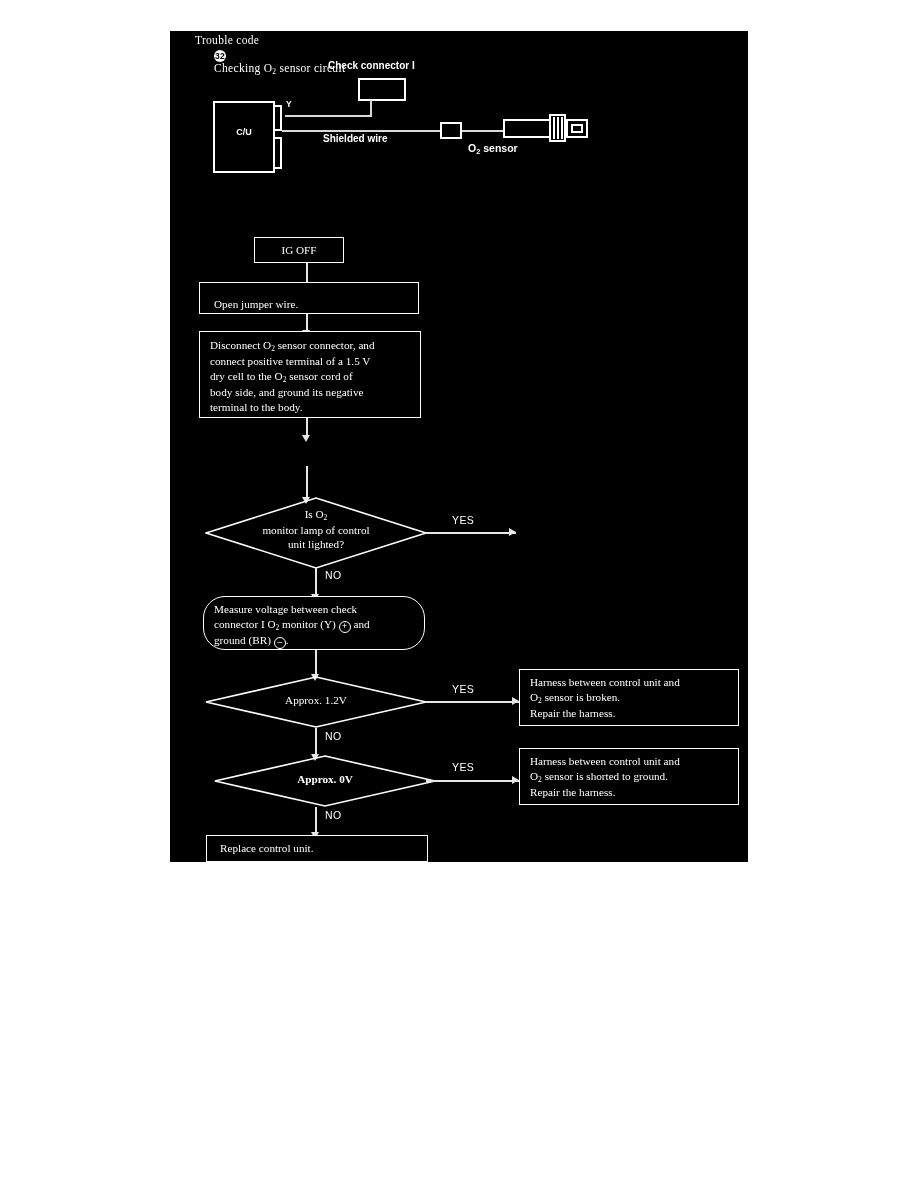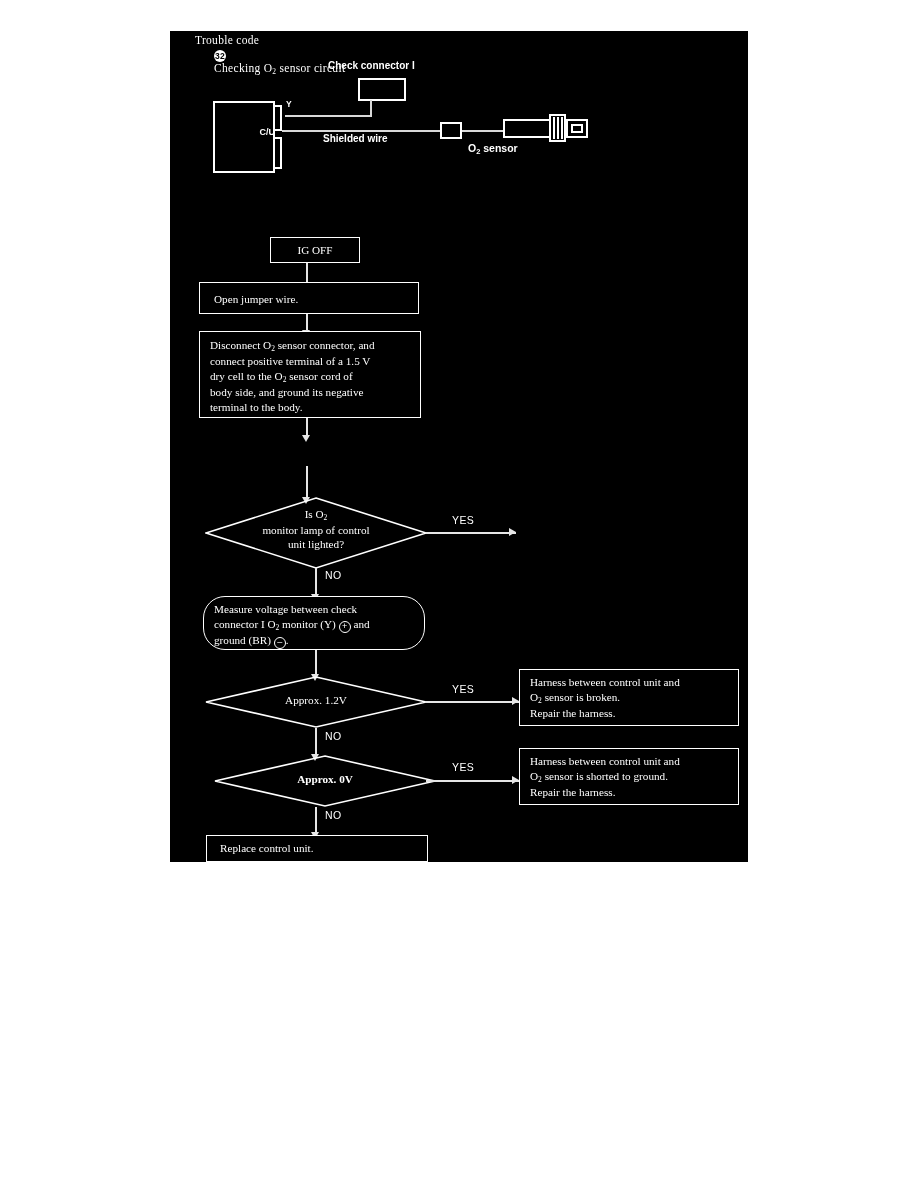--- a/index.html
+++ b/index.html
@@ -17,21 +17,21 @@
   #code-badge{display:inline-block;width:12px;height:12px;border-radius:50%;
       background:#ffffff;color:#000000;font-size:8.5px;font-weight:bold;
       text-align:center;line-height:12px;vertical-align:-1px;
       font-family:"Liberation Sans",sans-serif;}
 
   
   .wire{position:absolute;background:#d9d9d9;}
   .box-o{position:absolute;border:2px solid #ffffff;background:#000;box-sizing:border-box;}
 
   #cu-box{left:43px;top:70px;width:62px;height:72px;}
-  #cu-label{left:43px;top:96px;width:62px;text-align:right;font-size:9px;
+  #cu-label{left:43px;top:96px;width:62px;text-align:center;font-size:9px;
       font-family:"Liberation Sans",sans-serif;font-weight:bold;}
   .cu-tab{position:absolute;border:2px solid #ffffff;background:#000;box-sizing:border-box;
       left:103px;width:9px;}
   #cu-tab1{top:74px;height:26px;}
   #cu-tab2{top:106px;height:32px;}
 
   #chk-box{left:188px;top:47px;width:48px;height:23px;}
   #chk-label{left:158px;top:29px;font-size:10px;font-weight:bold;
       font-family:"Liberation Sans",sans-serif;}
 
@@ -117,25 +117,25 @@
 
     <div class="box-o" id="sens-body"></div>
     <div class="box-o" id="sens-nut"></div>
     <div class="nut-line" style="left:383px;"></div>
     <div class="nut-line" style="left:387px;"></div>
     <div class="nut-line" style="left:391px;"></div>
     <div class="box-o" id="sens-tip"></div>
     <div class="box-o" id="sens-tip-in"></div>
     <div class="txt" id="sens-label"><span>O</span><span class="sub">2</span><span> sensor</span></div>
 
-    <div class="fbox center" id="b-start" style="left:100px;top:206px;width:90px;height:26px;">IG OFF</div>
+    <div class="fbox center" id="b-start" style="left:84px;top:206px;width:90px;height:26px;">IG OFF</div>
     <div class="vline" style="left:136px;top:232px;height:22px;"></div>
     <div class="arrow-d" style="left:132px;top:252px;"></div>
 
-    <div class="fbox" id="b-jumper" style="left:29px;top:251px;width:220px;height:32px;padding-top:9px;padding-left:14px;">Open jumper wire.</div>
+    <div class="fbox" id="b-jumper" style="left:29px;top:251px;width:220px;height:32px;padding-top:14px;padding-left:14px;">Open jumper wire.</div>
     <div class="vline" style="left:136px;top:283px;height:19px;"></div>
     <div class="arrow-d" style="left:132px;top:299px;"></div>
 
     <div class="fbox" id="b-disc" style="left:29px;top:300px;width:222px;height:87px;padding:6px 10px;">
       <div><span>Disconnect O</span><span class="sub">2</span><span> sensor connector, and</span></div>
       <div>connect positive terminal of a 1.5 V</div>
       <div><span>dry cell to the O</span><span class="sub">2</span><span> sensor cord of</span></div>
       <div>body side, and ground its negative</div>
       <div>terminal to the body.</div>
     </div>

